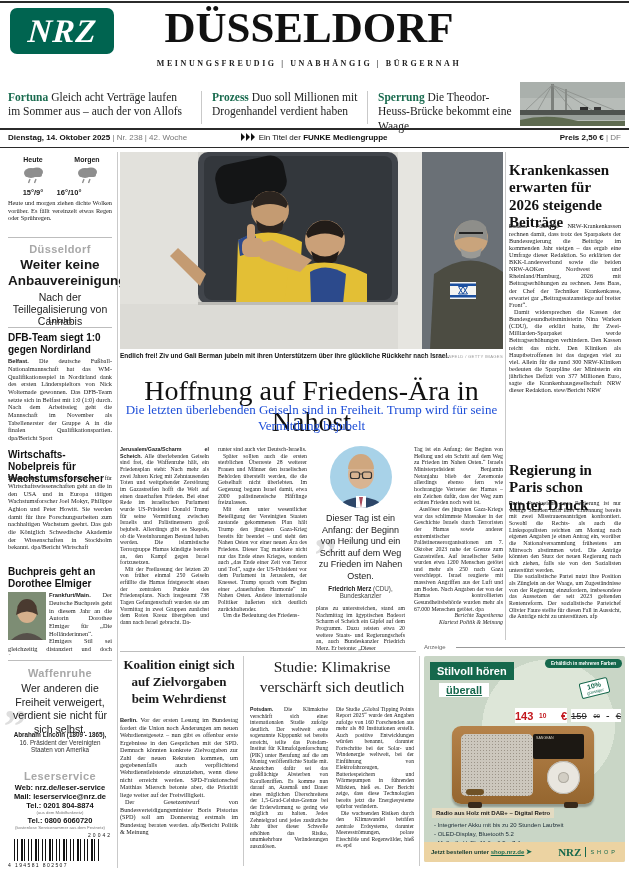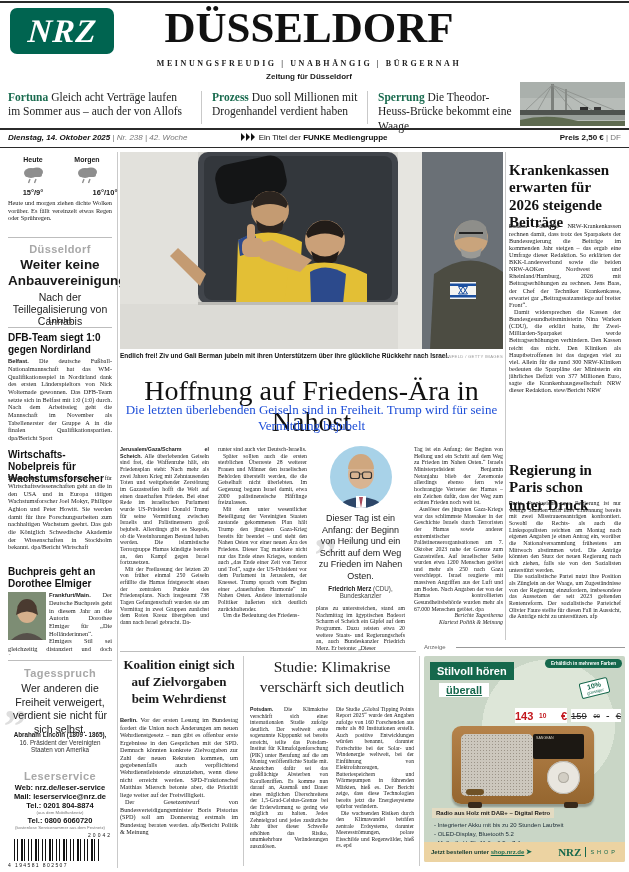--- a/index.html
+++ b/index.html
@@ -122,21 +122,20 @@
 
 <div class="page">
 
   <div class="abs darkrule" style="left:0;top:1px;width:629px;height:1.5px;"></div>
 
   <div class="abs logo">
     <span>NRZ</span>
   </div>
   <div class="abs mast-title">DÜSSELDORF</div>
   <div class="abs motto">MEINUNGSFREUDIG | UNABHÄNGIG | BÜRGERNAH</div>
-  <div class="abs subtitle">Zeitung für Düsseldorf</div>
 
   <div class="abs" style="left:520px;top:82px;width:105px;height:44px;">
     <svg width="105" height="44" viewBox="0 0 105 44">
       <rect width="105" height="44" fill="#b7bcb8"></rect>
       <rect width="105" height="16" fill="#aab0ac"></rect>
       <rect x="31" y="2" width="3" height="28" fill="#7c807c"></rect>
       <rect x="45" y="7" width="2" height="23" fill="#888c88"></rect>
       <g stroke="#8a8e8a" stroke-width="0.8">
         <line x1="32" y1="3" x2="6" y2="28"></line>
           <line x1="32" y1="3" x2="18" y2="28"></line>
@@ -162,21 +161,21 @@
   </div>
   <div class="abs teaser" style="left:378px;width:134px;">
     <span class="kicker">Sperrung</span>
     <span>Die Theodor-Heuss-Brücke bekommt eine Waage</span>
   </div>
   <div class="vr" style="left:201px;top:91px;height:33px;"></div>
   <div class="vr" style="left:367px;top:91px;height:33px;"></div>
 
   <div class="abs darkrule" style="left:0;top:128px;width:629px;height:2px;"></div>
 
-  <div class="abs dateline" style="left:8px;width:250px;font-style:italic;">
+  <div class="abs dateline" style="left:8px;width:250px;">
     <b>Dienstag, 14. Oktober 2025</b>
     <span>| Nr. 238 | 42. Woche</span>
   </div>
   <div class="abs dateline" style="left:0;width:629px;text-align:center;color:#111;">
     <span class="funke-ic"><i></i><i></i><i></i></span>
     <span>Ein Titel der</span>
     <b>FUNKE Mediengruppe</b>
   </div>
   <div class="abs dateline" style="right:8px;text-align:right;">
     <b>Preis 2,50 €</b>
@@ -208,21 +207,21 @@
           <ellipse cx="16" cy="7" rx="6" ry="4.5"></ellipse>
           <rect x="4" y="7" width="17" height="5" rx="2.5"></rect>
         </g>
         <g stroke="#8e8e8e" stroke-width="1.4">
           <line x1="9" y1="14" x2="7.5" y2="18"></line>
           <line x1="15" y1="14" x2="13.5" y2="18"></line>
         </g>
       </svg>
   </div>
   <div class="abs wx-temp" style="top:188px;left:8px;width:50px;">15°/9°</div>
-  <div class="abs wx-temp" style="top:188px;left:80px;width:50px;">16°/10°</div>
+  <div class="abs wx-temp" style="top:188px;left:44px;width:50px;">16°/10°</div>
   <div class="abs sb sb-body" style="top:199px;">Heute und morgen ziehen dichte Wolken vorüber. Es fällt vereinzelt etwas Regen oder Sprühregen.</div>
   <div class="hr" style="left:8px;top:237px;width:104px;"></div>
 
   <div class="abs sb gray-head" style="top:243px;">Düsseldorf</div>
   <div class="abs sb local-title" style="top:257px;">Weiter keine Anbauvereinigungen</div>
   <div class="abs sb local-sub" style="top:291px;">Nach der Teillegalisierung von Cannabis</div>
   <div class="abs sb ctr ref" style="top:316px;font-size:7.5px;">Lokales</div>
   <div class="hr" style="left:8px;top:327px;width:104px;"></div>
 
   <div class="abs sb sb-title" style="top:332px;">DFB-Team siegt 1:0 gegen Nordirland</div>
@@ -248,21 +247,21 @@
           <path d="M9 18 a10 11 0 0 1 20 0 l1 5 q-11 -7 -22 0 Z" fill="#4a3a30"></path>
           <path d="M3 48 Q19 34 35 48 Z" fill="#56504a"></path>
         </svg>
     </span>
     <span class="lead">Frankfurt/Main.</span>
     <span>Der Deutsche Buchpreis geht in diesem Jahr an die Autorin Dorothee Elmiger für „Die Holländerinnen“. Elmigers Stil sei gleichzeitig distanziert und doch fesselnd, so die Jury.</span>
     <span class="ref">dpa</span>
   </div>
   <div class="hr" style="left:8px;top:660px;width:104px;"></div>
 
-  <div class="abs sb gray-head" style="top:667px;">Tagesspruch</div>
+  <div class="abs sb gray-head" style="top:667px;">Waffenruhe</div>
   <div class="abs sb" style="top:682px;">
     <span class="bigquote" style="left:-4px;top:-6px;">„</span>
     <div class="quote-blk" style="position:relative;z-index:1;">Wer anderen die Freiheit verweigert, verdient sie nicht für sich selbst.</div>
   </div>
   <div class="abs sb attr-b" style="top:731px;">Abraham Lincoln (1809 - 1865),</div>
   <div class="abs sb attr-n" style="top:739px;">16. Präsident der Vereinigten Staaten von Amerika</div>
 
   <div class="abs sb gray-head" style="top:770px;">Leserservice</div>
   <div class="abs sb ls-line" style="top:783px;">Web: nrz.de/leser-service</div>
   <div class="abs sb ls-line" style="top:792px;">Mail: leserservice@nrz.de</div>

